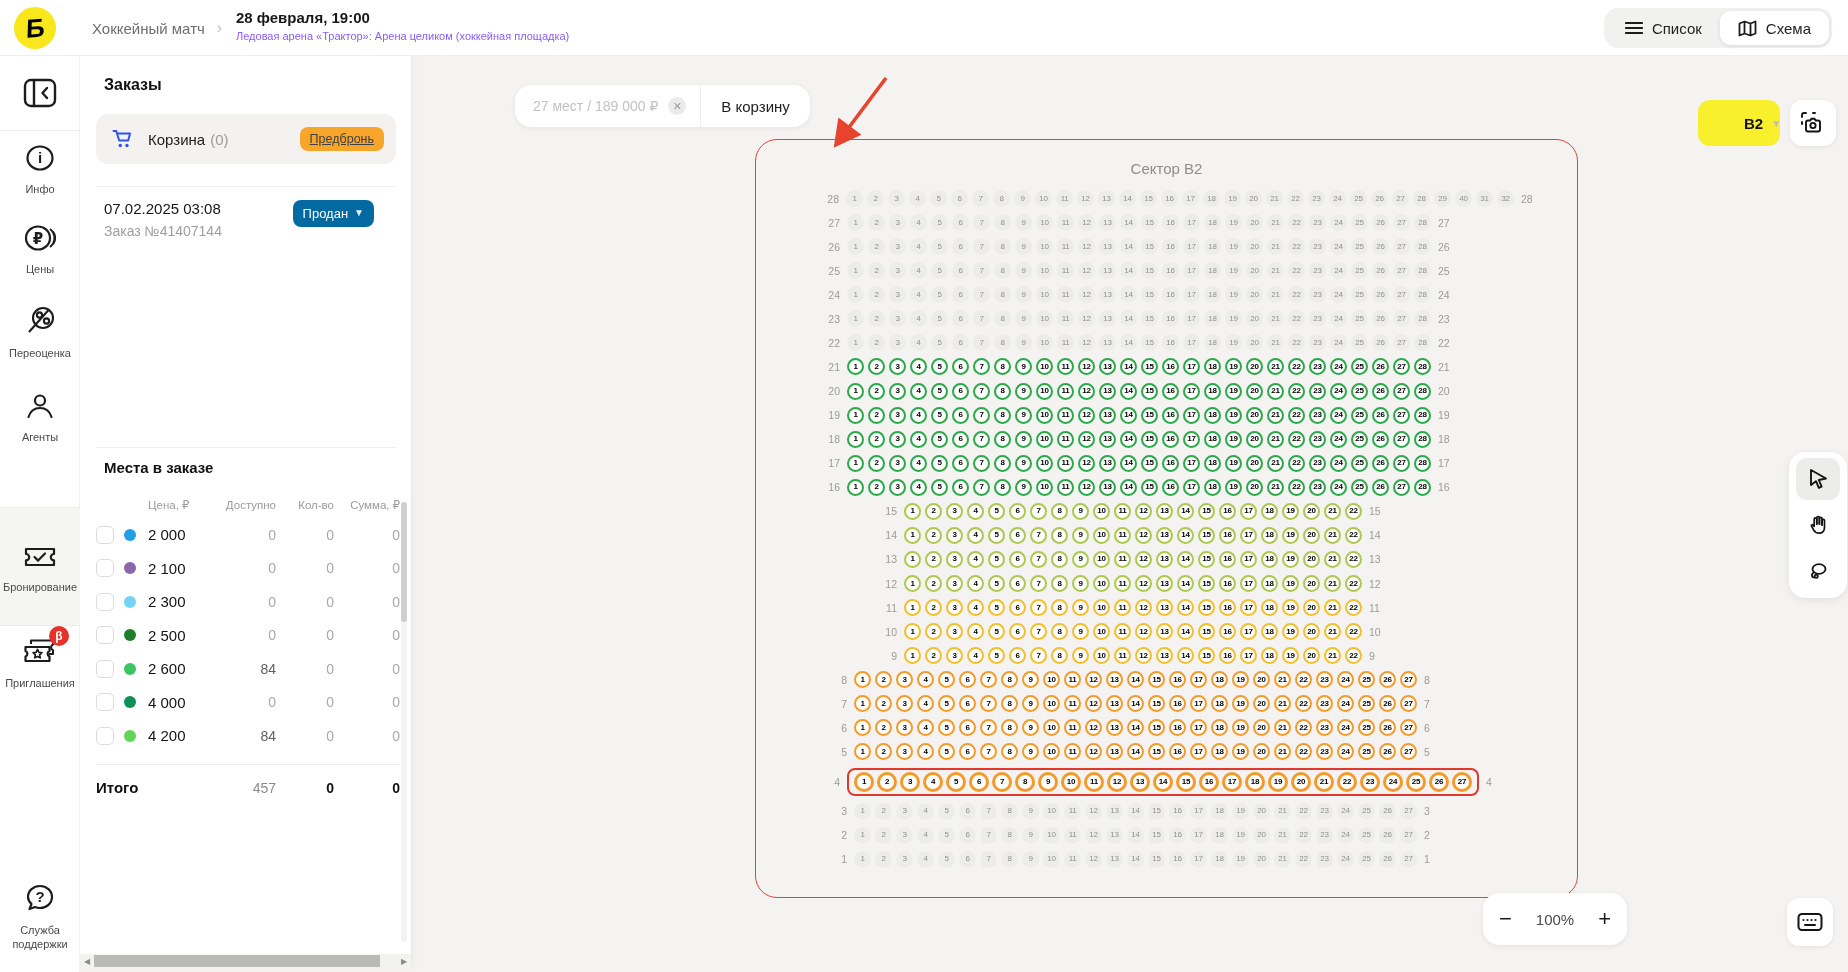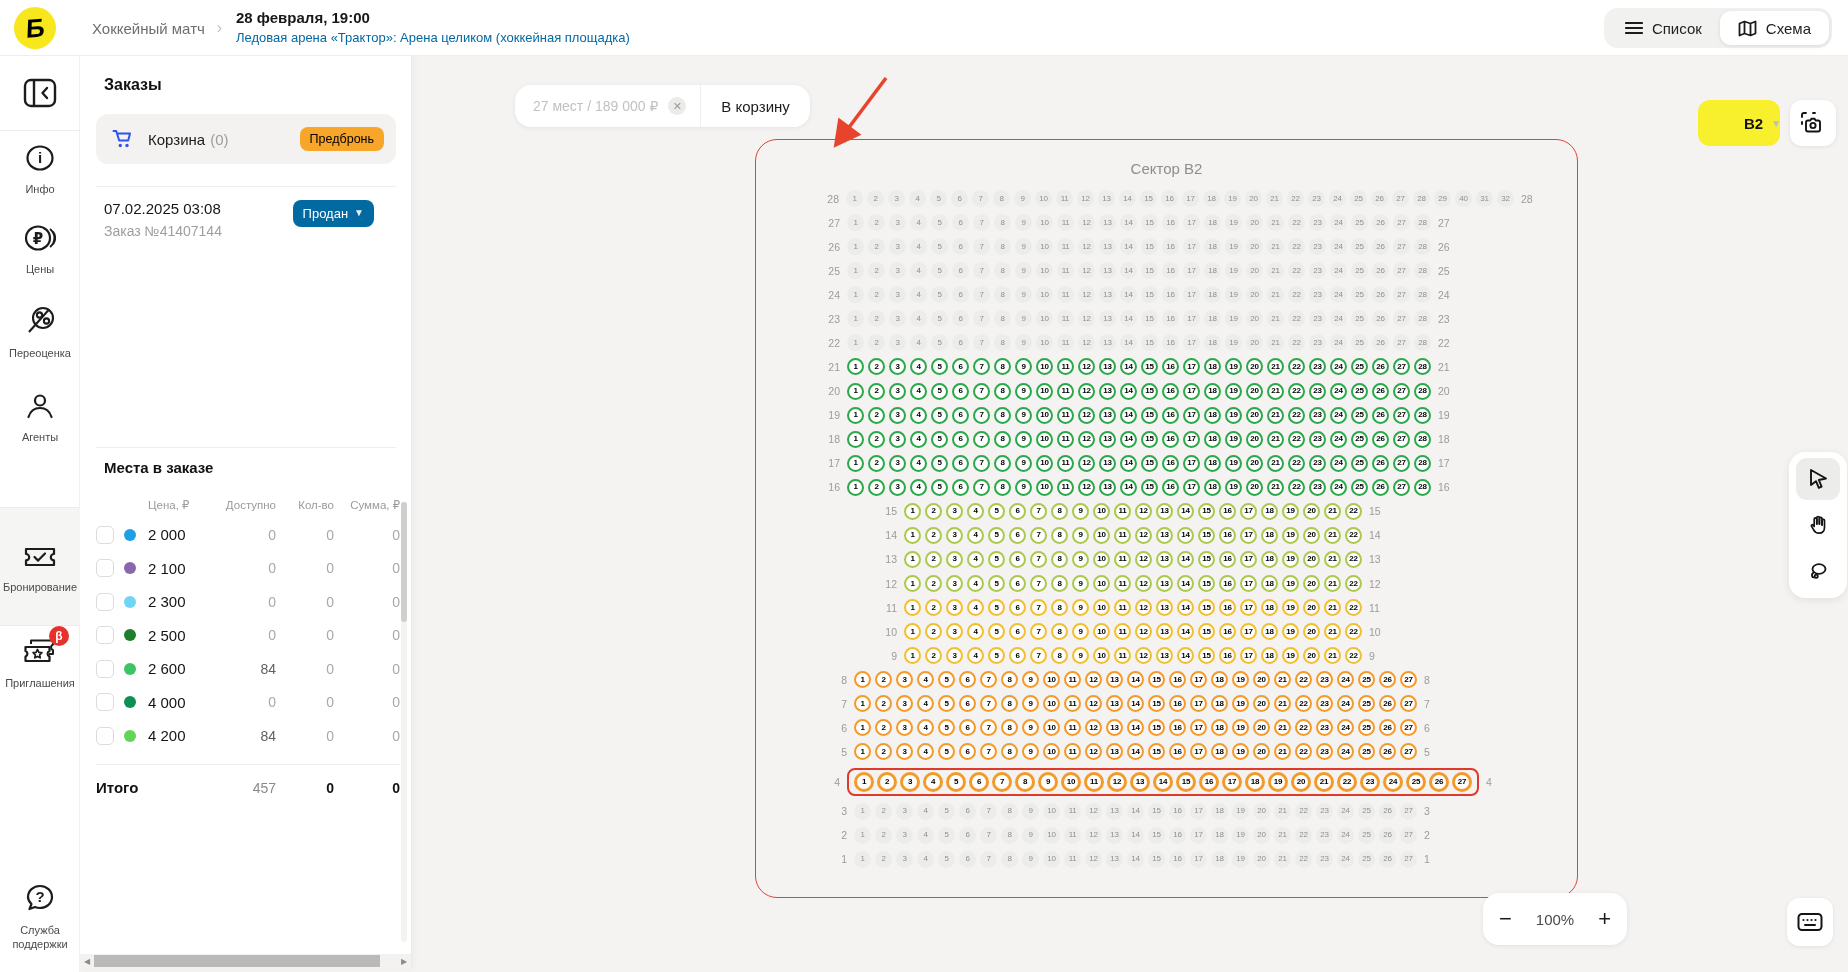--- a/index.html
+++ b/index.html
@@ -13,21 +13,21 @@
   
   .header{ position:absolute; left:0; top:0; width:1848px; height:56px; background:#fff; border-bottom:1px solid #eeeeec; z-index:30;}
   .logo{ position:absolute; left:14px; top:7px; width:42px; height:42px; border-radius:50%; background:#f8e71c;
          display:flex; align-items:center; justify-content:center; font-weight:900; font-size:26px; color:#000; transform:none;}
   .logo span{ display:block; transform:skew(-6deg) rotate(-4deg); }
   .crumb{ position:absolute; left:92px; top:0; height:56px; display:flex; align-items:center; gap:12px; }
   .crumb .bc{ font-size:15px; color:#6e6e6e; }
   .crumb .chev{ color:#c3c3c3; font-size:16px; }
   .evt{ position:absolute; left:236px; top:9px; }
   .evt .t{ font-size:15px; color:#181818; font-weight:600; }
-  .evt .s{ font-size:13px; color:#0369a1; margin-top:4px; }
+  .evt .s{ font-size:11px; color:#8b5cf6; margin-top:4px; }
   .toggle{ position:absolute; right:16px; top:8px; height:40px; background:#f1f1ef; border-radius:14px; display:flex; align-items:center; padding:3px; }
   .toggle .seg{ height:34px; padding:0 18px; display:flex; align-items:center; gap:9px; font-size:15px; color:#222; border-radius:11px; cursor:pointer; }
   .toggle .seg.active{ background:#fff; box-shadow:0 1px 4px rgba(0,0,0,.10); }
   .toggle .seg svg{ display:block; }
 
   
   .sidebar{ position:absolute; left:0; top:56px; width:80px; height:916px; background:#fff; border-right:1px solid #f0f0ee; z-index:20; }
   .sb-collapse{ position:absolute; left:0; top:22px; width:80px; display:flex; justify-content:center; cursor:pointer; }
   .sb-div{ position:absolute; left:0; width:80px; height:1px; background:#ececea; }
   .sb-item{ position:absolute; left:0; width:80px; display:flex; flex-direction:column; align-items:center; gap:6px; cursor:pointer; }
@@ -36,21 +36,21 @@
   .sb-active-bg{ position:absolute; left:0; top:451px; width:80px; height:118px; background:#f5f5f3; }
   .beta{ position:absolute; right:-12px; top:-10px; width:20px; height:20px; border-radius:50%; background:#e5332c; color:#fff;
          font-size:12px; display:flex; align-items:center; justify-content:center; font-weight:700;}
 
   
   .panel{ position:absolute; left:80px; top:52px; width:332px; height:916px; background:#fff; border-right:1px solid #eceae8; box-shadow:2px 0 6px rgba(0,0,0,.03); z-index:10;}
   .panel h2{ position:absolute; left:24px; top:24px; font-size:16px; font-weight:700; color:#111; }
   .cart-card{ position:absolute; left:16px; top:62px; width:300px; height:50px; background:#f3f2f0; border-radius:12px; display:flex; align-items:center; padding:0 12px 0 16px; cursor:pointer;}
   .cart-card .nm{ margin-left:14px; font-size:15px; color:#1c1c1c; }
   .cart-card .cnt{ margin-left:5px; font-size:15px; color:#9d9d9d; }
-  .badge-orange{ margin-left:auto; background:#f7a62a; color:#000000; font-size:12.5px; padding:5px 10px; border-radius:8px; }
+  .badge-orange{ margin-left:auto; background:#f7a62a; color:#404040; font-size:12.5px; padding:5px 10px; border-radius:8px;text-decoration:underline; }
   .div-h{ position:absolute; left:16px; width:300px; height:1px; background:#f0efed; }
   .order{ position:absolute; left:24px; top:148px; width:292px; cursor:pointer;}
   .order .dt{ font-size:15px; color:#161616; }
   .order .num{ font-size:14px; color:#9e9e9e; margin-top:6px; }
   .badge-green{ position:absolute; right:22px; top:0; background:#0369a1; color:#fff; font-size:13px; padding:6px 10px; border-radius:8px; display:flex; align-items:center; gap:6px; cursor:pointer;}
   .badge-green .ch{ font-size:10px; opacity:.9; transform:translateY(-1px); }
 
   .seats-title{ position:absolute; left:24px; top:407px; font-size:15px; font-weight:700; color:#111; }
   .tbl{ position:absolute; left:16px; top:440px; width:304px; }
   .tbl-head, .tbl-row{ display:grid; grid-template-columns:28px 24px 1fr 56px 58px 66px; align-items:center; }

